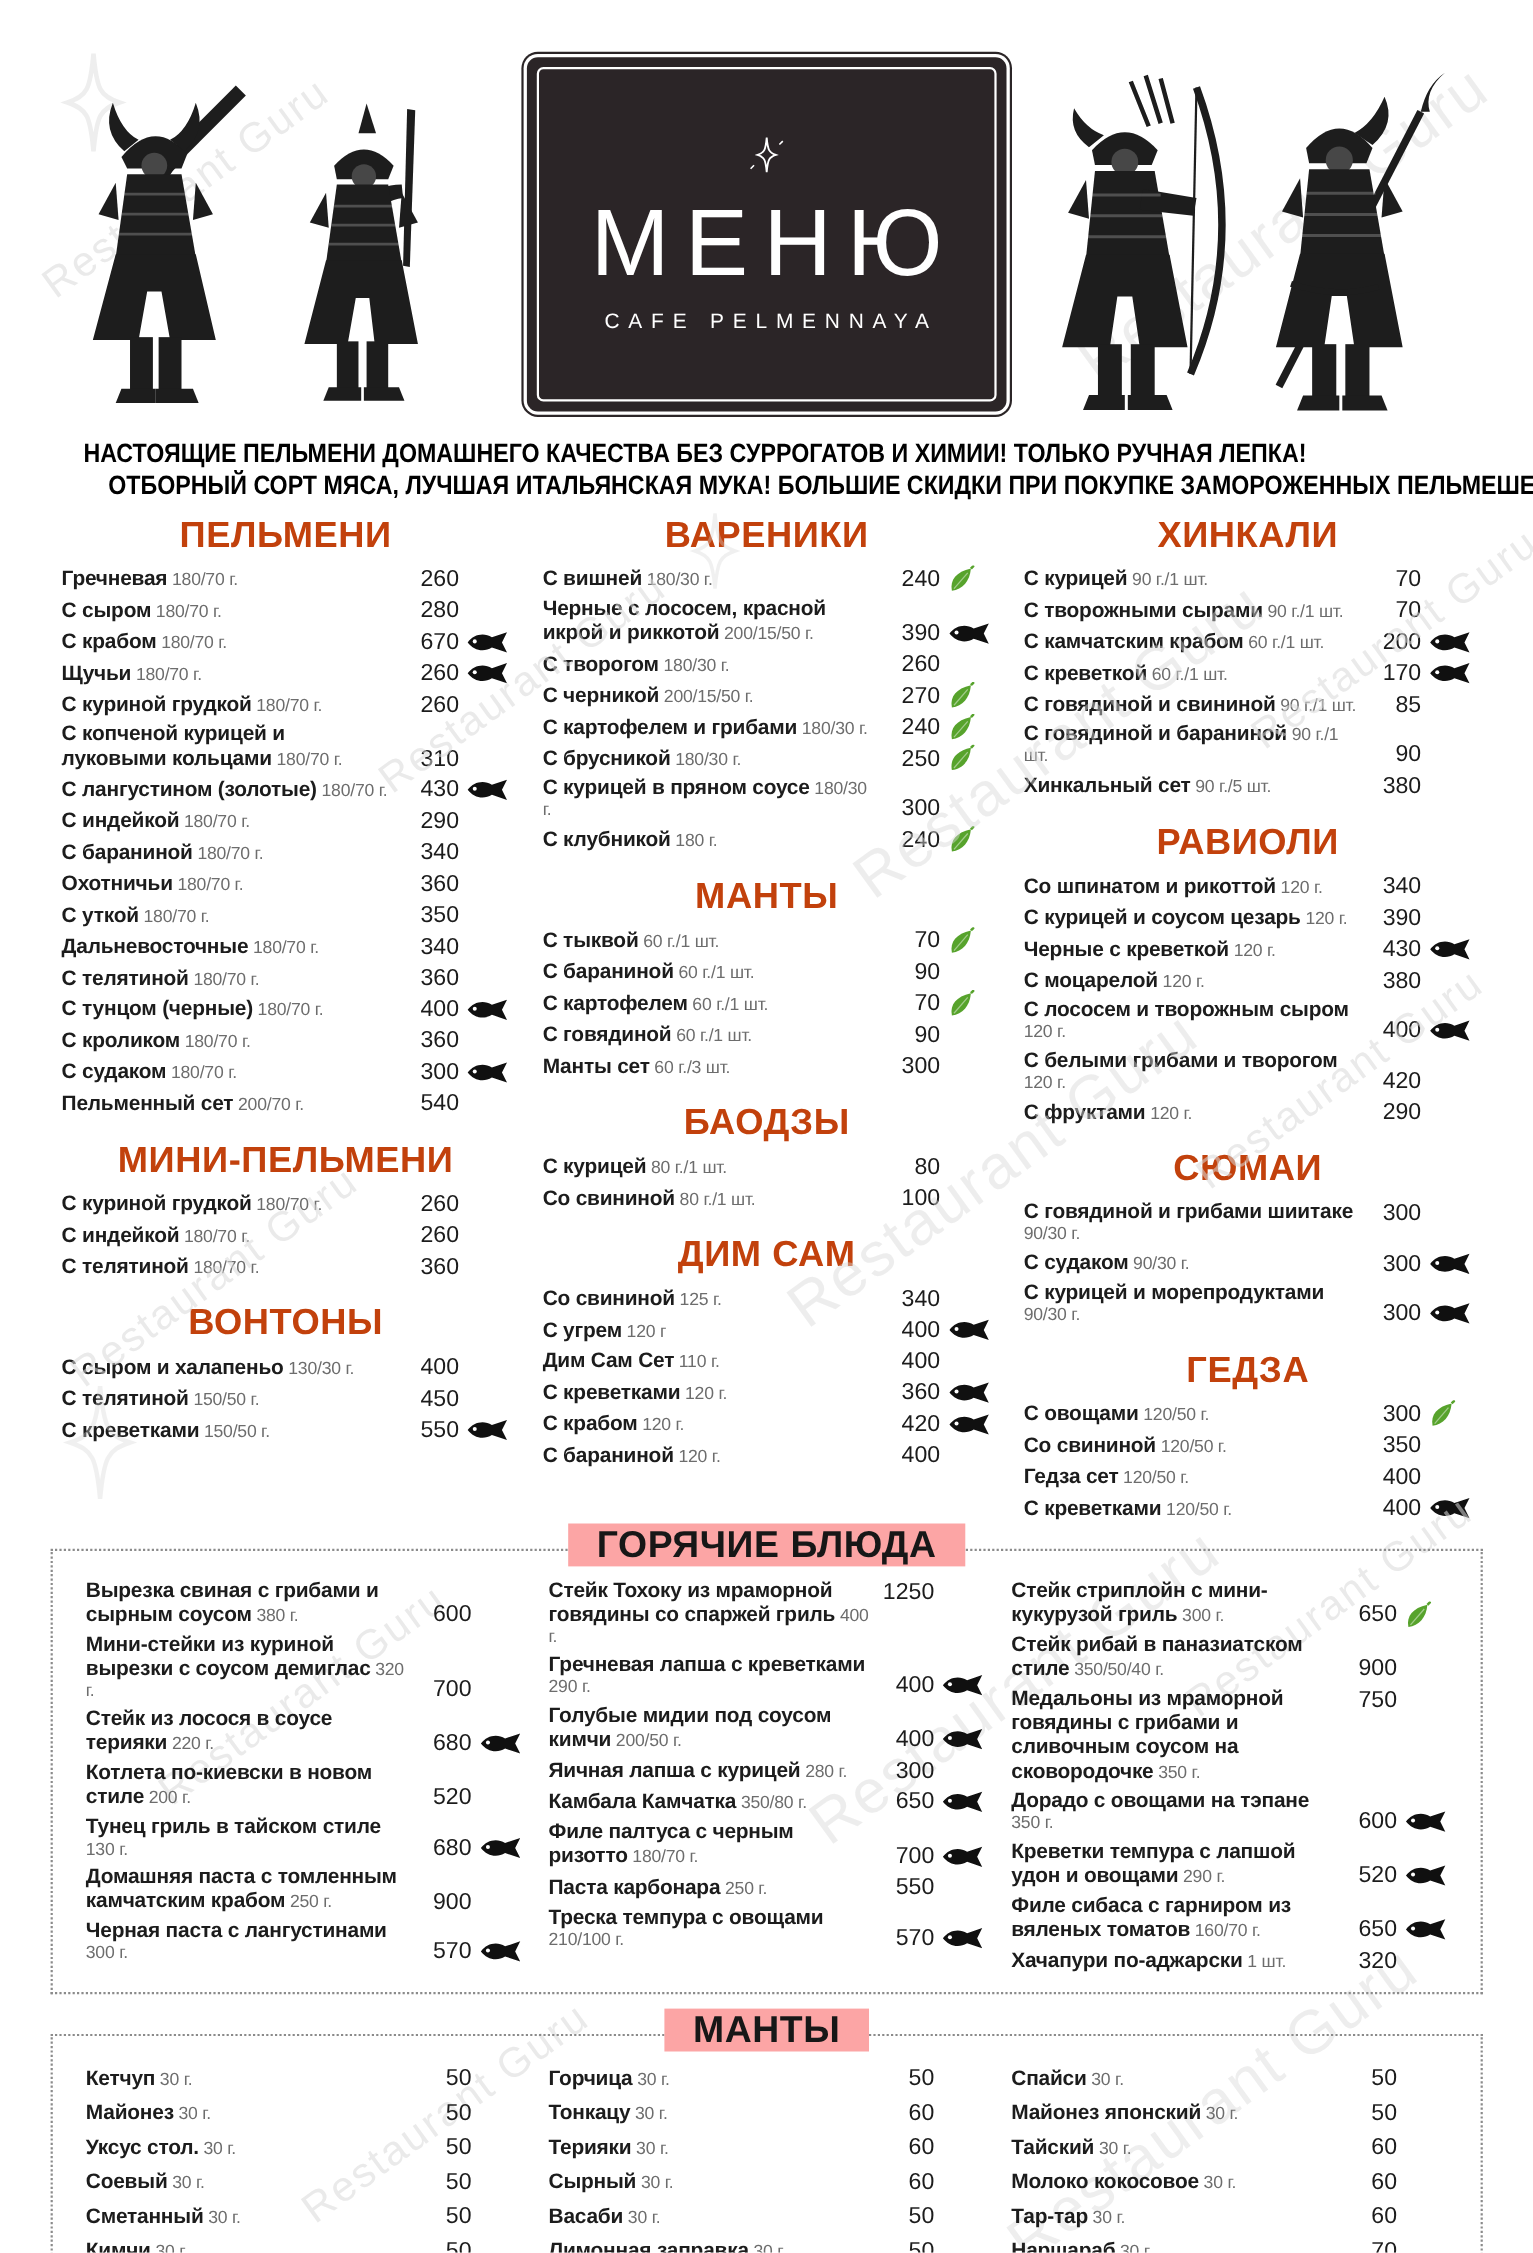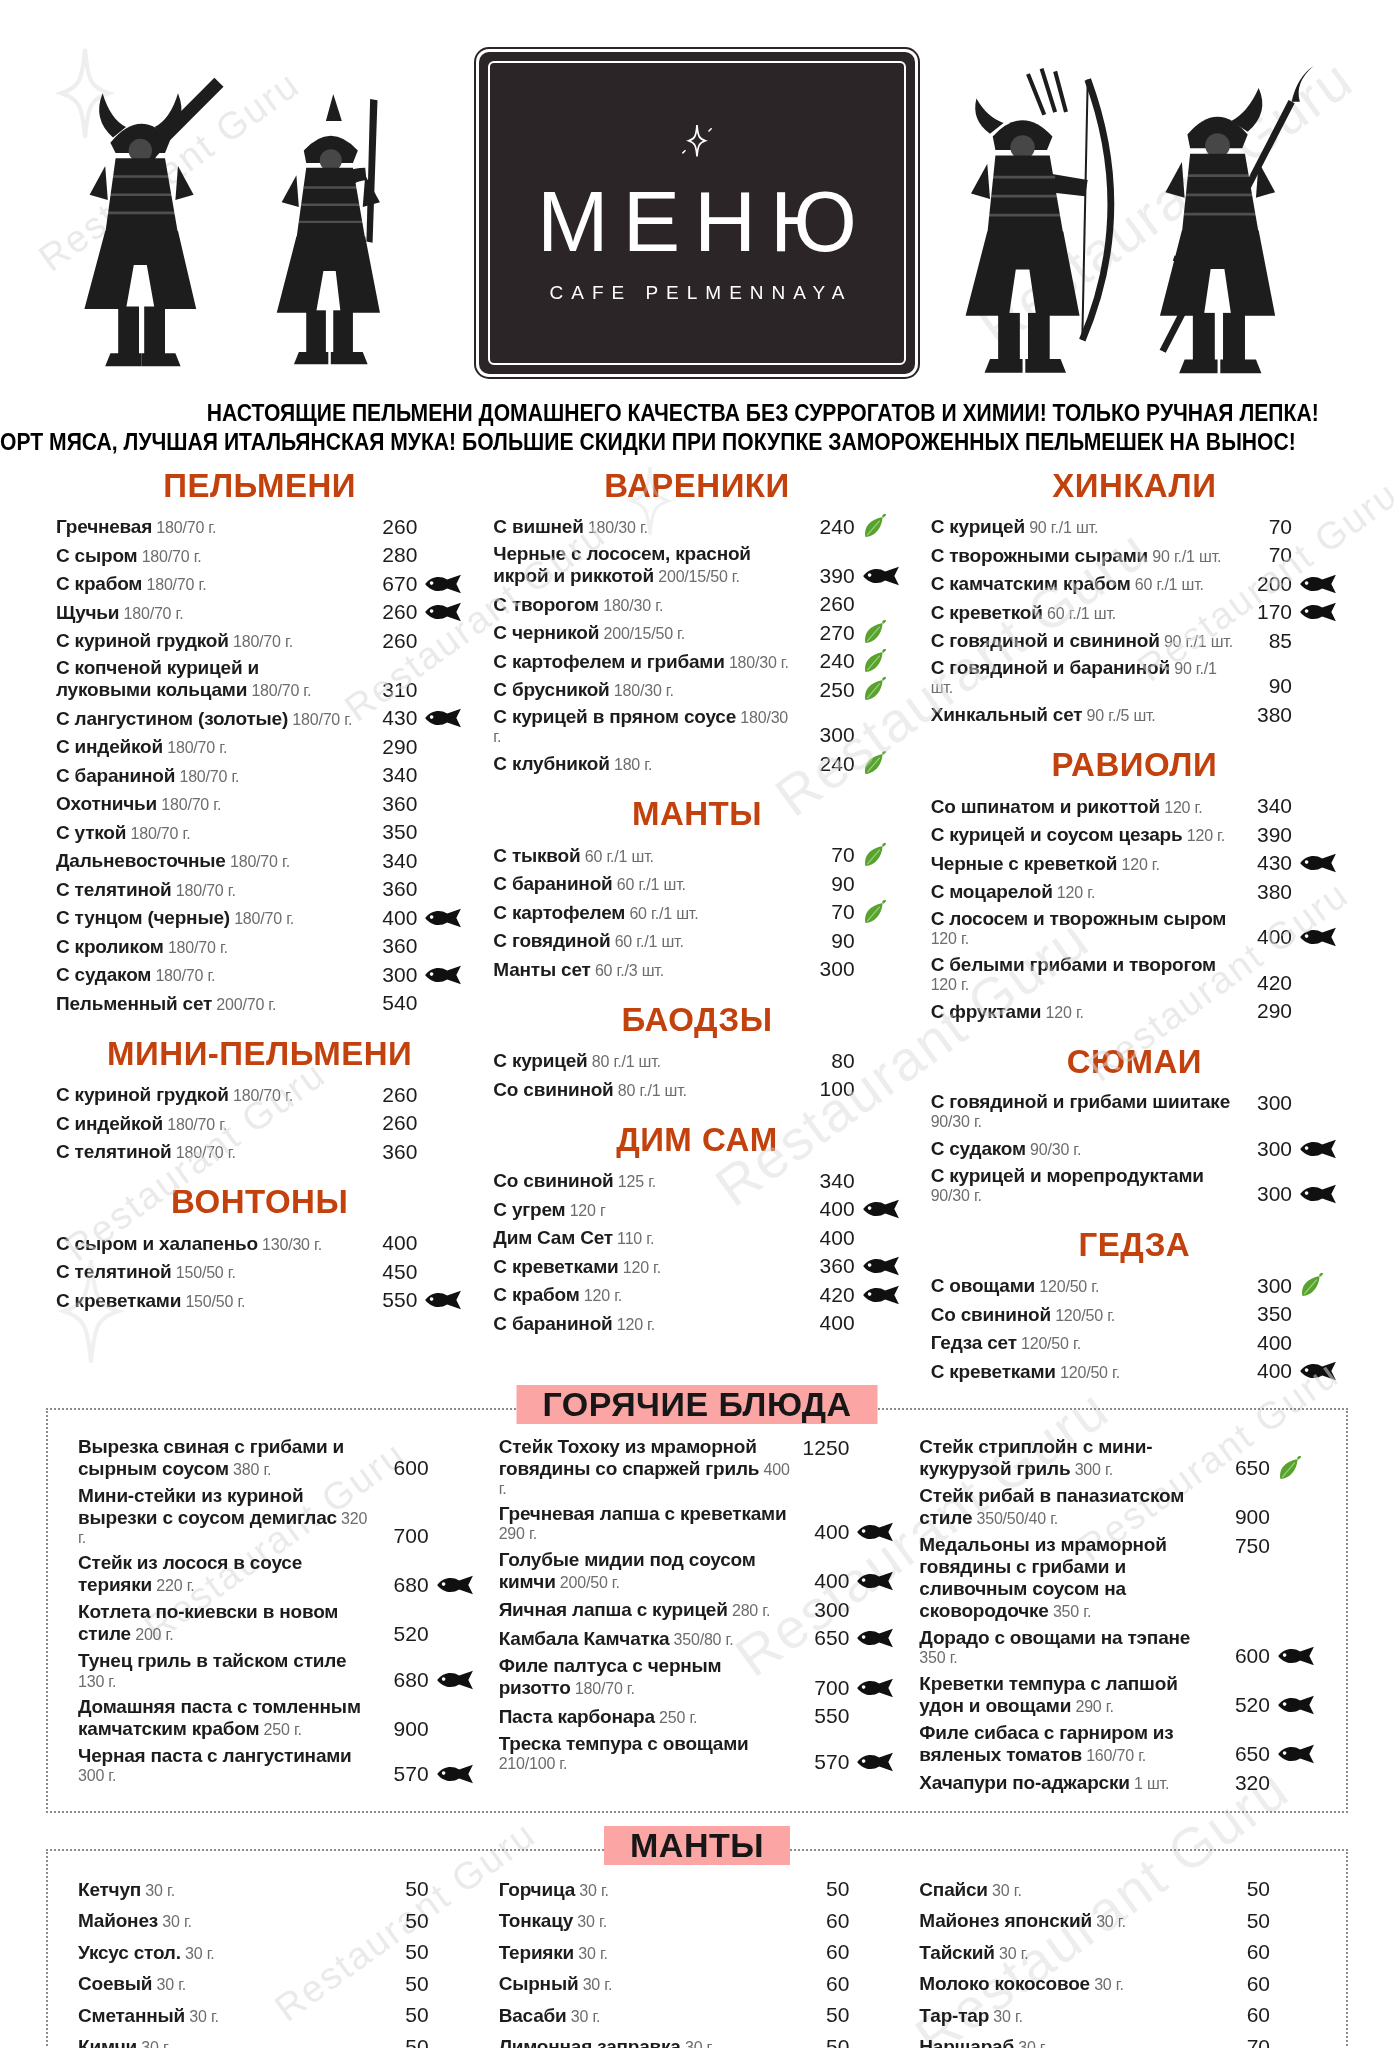--- a/index.html
+++ b/index.html
@@ -17,21 +17,21 @@
          box-shadow:0 0 0 3px #ffffff,0 0 0 5px #2b2527;
          display:flex;flex-direction:column;align-items:center;justify-content:center;}
   .badge-inner{position:absolute;inset:9px;border:2px solid #fff;border-radius:6px;pointer-events:none;}
   .badge-star{margin-bottom:10px;}
   .badge-title{color:#fff;font-size:86px;font-weight:300;letter-spacing:14px;line-height:1;
                padding-left:14px; }
   .badge-sub{color:#fff;font-size:19px;font-weight:400;letter-spacing:8px;margin-top:18px;padding-left:8px;}
   .samurai{position:absolute;pointer-events:none;}
   
   .taglines{text-align:center;margin-top:2px;}
-  .tagline{display:flex;justify-content:flex-end;}
+  .tagline{display:flex;justify-content:flex-start;}
   .tagline > span{display:inline-block;white-space:nowrap;transform:scaleX(.88);transform-origin:center;
                   font-size:24px;font-weight:700;color:#000;line-height:1.22;}
   
   .cols{display:grid;grid-template-columns:1fr 1fr 1fr;column-gap:30px;padding:6px 56px 0;}
   .stitle{font-size:33px;font-weight:700;text-align:center;letter-spacing:.5px;
           margin:20px 0 10px;color:#c2410c;}
   .col > .stitle:first-child{margin-top:4px;}
   .item{display:flex;align-items:flex-end;margin-bottom:5px;}
   .item.top{align-items:flex-start;}
   .nm{flex:1;line-height:1.16;}

